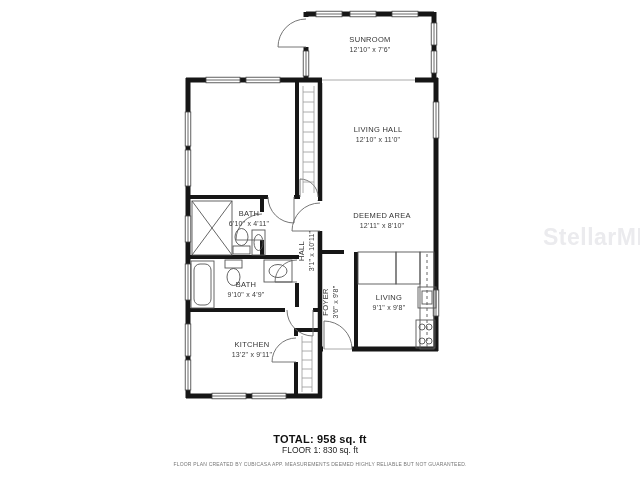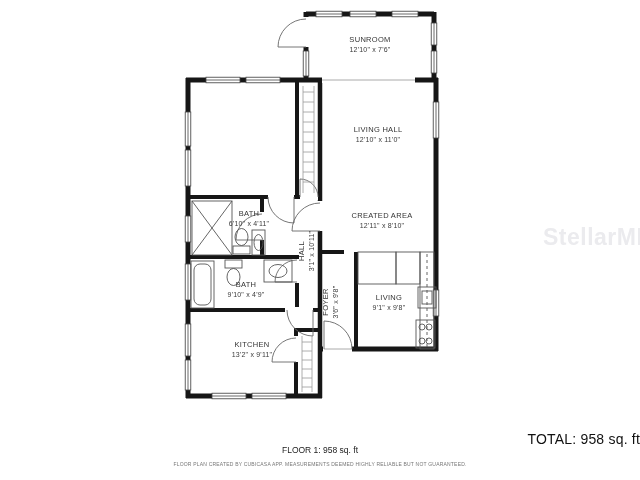--- a/index.html
+++ b/index.html
@@ -11,21 +11,21 @@
   .room-label{
     position:absolute;transform:translate(-50%,-50%);
     text-align:center;font-size:7.5px;line-height:1.3;color:#333;
     letter-spacing:.3px;white-space:nowrap;z-index:3;
   }
   .room-label .dims{font-size:7px;letter-spacing:.2px;color:#3a3a3a;}
   .room-label.vertical{transform:translate(-50%,-50%) rotate(-90deg);}
   .summary{
     position:absolute;left:0;top:434px;width:640px;text-align:center;z-index:3;color:#111;
   }
-  .summary .total{font-size:14px;font-weight:normal;letter-spacing:.2px;line-height:11px;text-align:right;}
+  .summary .total{font-size:11px;font-weight:bold;letter-spacing:.2px;line-height:11px;}
   .summary .floor{font-size:8.5px;line-height:11px;color:#222;}
   .summary .disclaimer{font-size:5px;letter-spacing:.2px;color:#777;margin-top:5px;}
   .watermark{
     position:absolute;left:543px;top:224px;z-index:1;
     font-size:23px;font-weight:bold;color:#ebebee;letter-spacing:.5px;white-space:nowrap;
   }
 </style>
 </head>
 <body>
 
@@ -219,21 +219,21 @@
   </div>
   <div class="room-label" style="left:249px;top:219px">
     <span>BATH</span><br>
     <span class="dims">6'10" x 4'11"</span>
   </div>
   <div class="room-label vertical" style="left:307px;top:251px">
     <span>HALL</span><br>
     <span class="dims">3'1" x 10'11"</span>
   </div>
   <div class="room-label" style="left:382px;top:221px">
-    <span>CREATED AREA</span><br>
+    <span>DEEMED AREA</span><br>
     <span class="dims">12'11" x 8'10"</span>
   </div>
   <div class="room-label" style="left:246px;top:290px">
     <span>BATH</span><br>
     <span class="dims">9'10" x 4'9"</span>
   </div>
   <div class="room-label vertical" style="left:331px;top:302px">
     <span>FOYER</span><br>
     <span class="dims">3'6" x 9'8"</span>
   </div>
@@ -241,17 +241,17 @@
     <span>LIVING</span><br>
     <span class="dims">9'1" x 9'8"</span>
   </div>
   <div class="room-label" style="left:252px;top:350px">
     <span>KITCHEN</span><br>
     <span class="dims">13'2" x 9'11"</span>
   </div>
 
   <div class="summary">
     <div class="total">TOTAL: 958 sq. ft</div>
-    <div class="floor">FLOOR 1: 958 sq. ft</div>
+    <div class="floor">FLOOR 1: 830 sq. ft</div>
     <div class="disclaimer">FLOOR PLAN CREATED BY CUBICASA APP. MEASUREMENTS DEEMED HIGHLY RELIABLE BUT NOT GUARANTEED.</div>
   </div>
 
 </div>
 
 </body></html>

